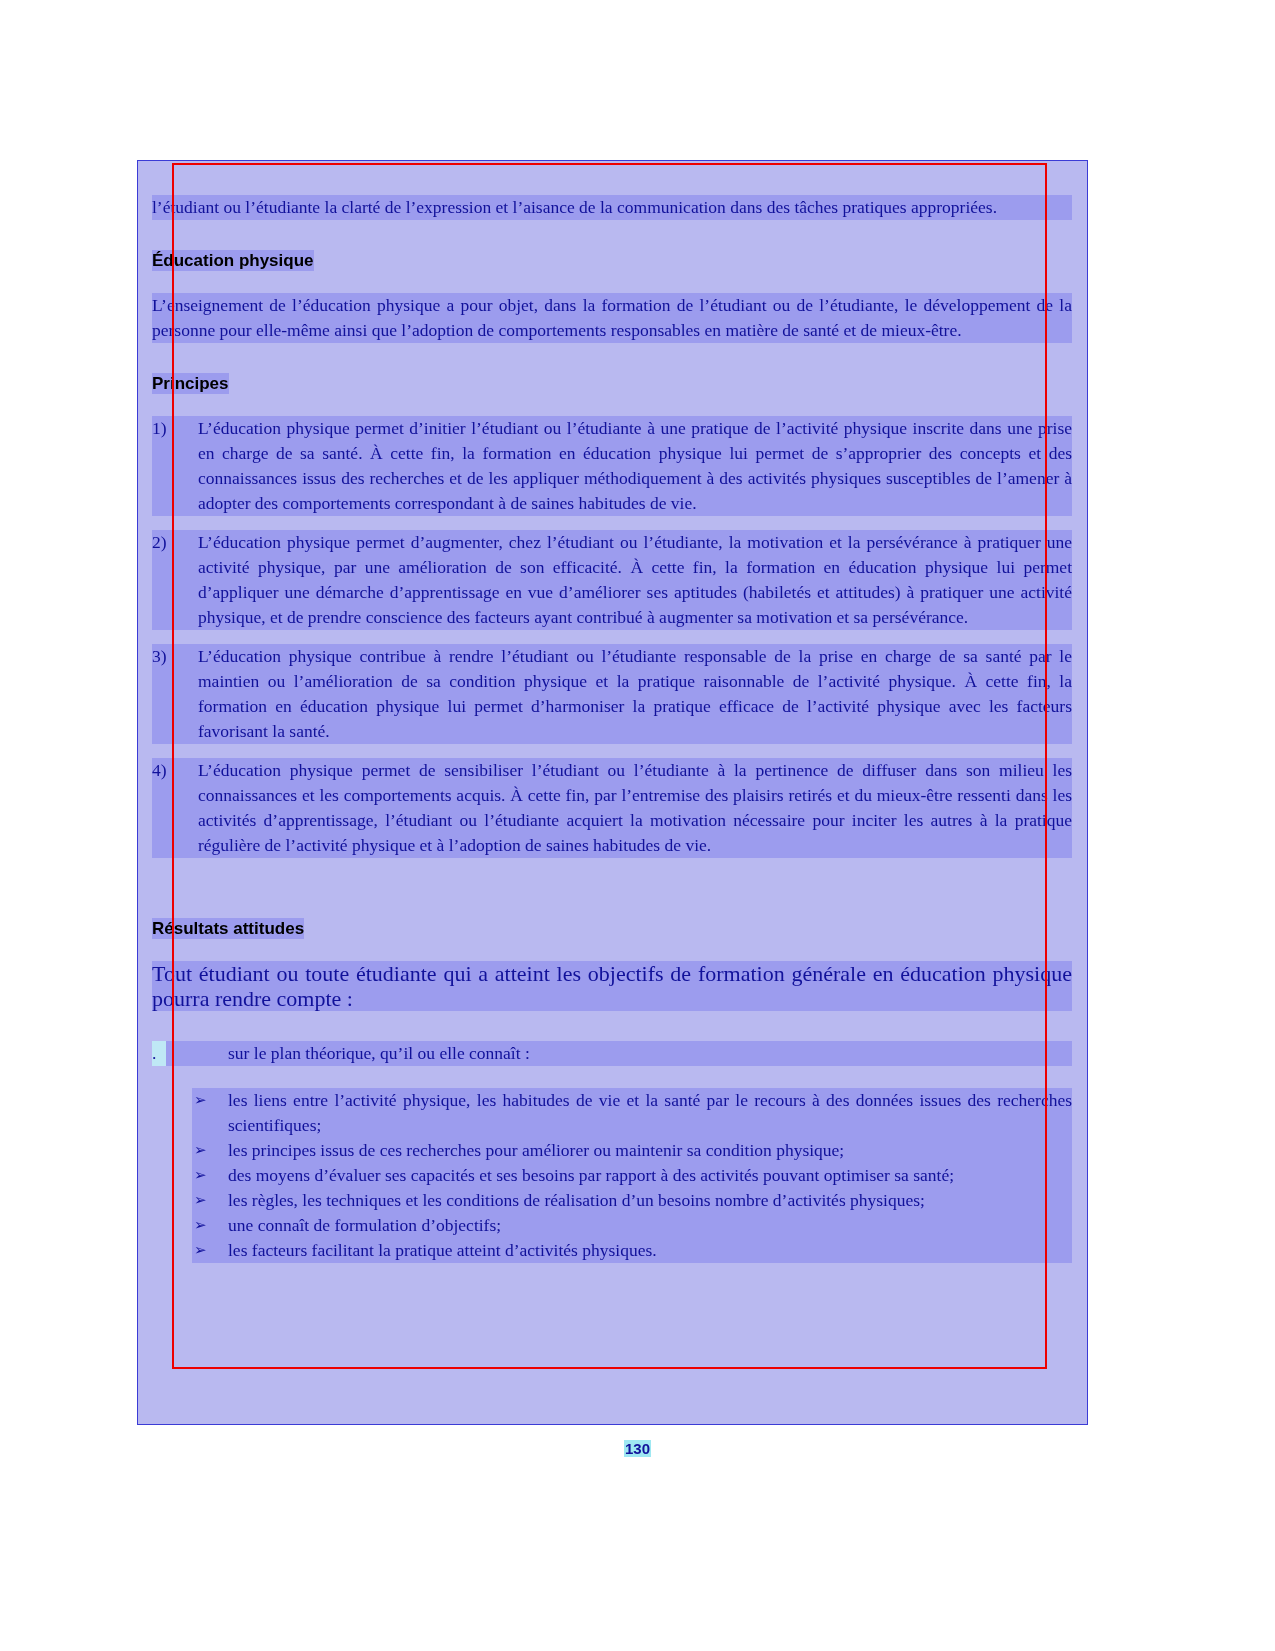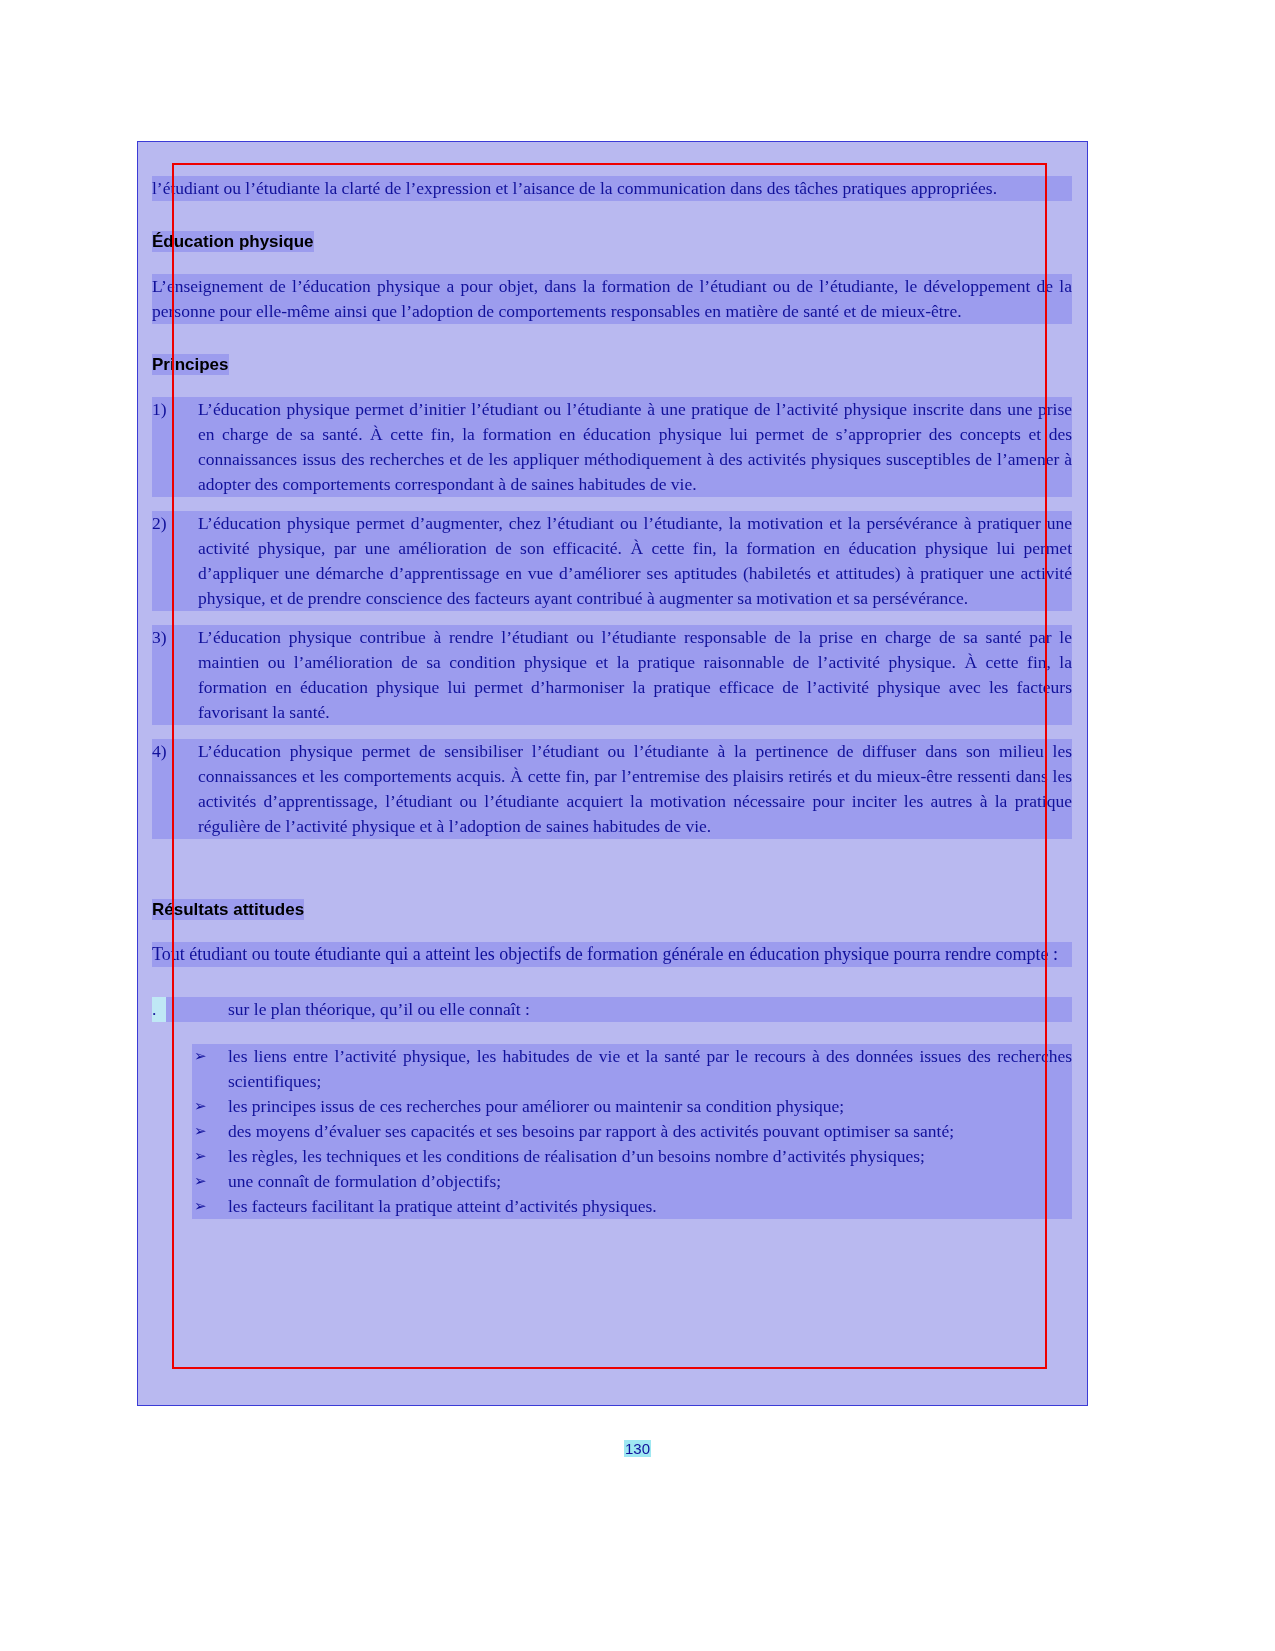--- a/index.html
+++ b/index.html
@@ -11,21 +11,21 @@
     width: 1275px;
     height: 1651px;
     font-family: "Liberation Serif", serif;
     position: relative;
     overflow: hidden;
   }
 
   .page {
     position: absolute;
     left: 137px;
-    top: 141px;
+    top: 160px;
     width: 951px;
     height: 1265px;
     border: 1px solid #3b3bd6;
     background: #b9b9f0;
     box-sizing: border-box;
   }
 
   .selection-rect {
     position: absolute;
     left: 172px;
@@ -93,21 +93,21 @@
   .numlist li .num {
     position: absolute;
     left: 0;
     top: 0;
     width: 30px;
     background: #9c9cee;
   }
 
   .lead {
     text-align: justify;
-    font-size: 18px;
+    font-size: 22px;
     line-height: 25px;
     color: #11119a;
     background: #9c9cee;
   }
 
   .sublead {
     position: relative;
     padding-left: 76px;
     font-size: 17.5px;
     line-height: 25px;
@@ -147,21 +147,21 @@
   }
 
   .footer {
     position: absolute;
     left: 0;
     top: 1440px;
     width: 1275px;
     text-align: center;
     font-family: "Liberation Sans", sans-serif;
     font-size: 15px;
-    font-weight: normal;
+    font-weight: bold;
     color: #11119a;
   }
   .footer span {
     background: #9fe8f2;
     padding: 0 1px;
   }
 </style>
 </head>
 <body>
 

